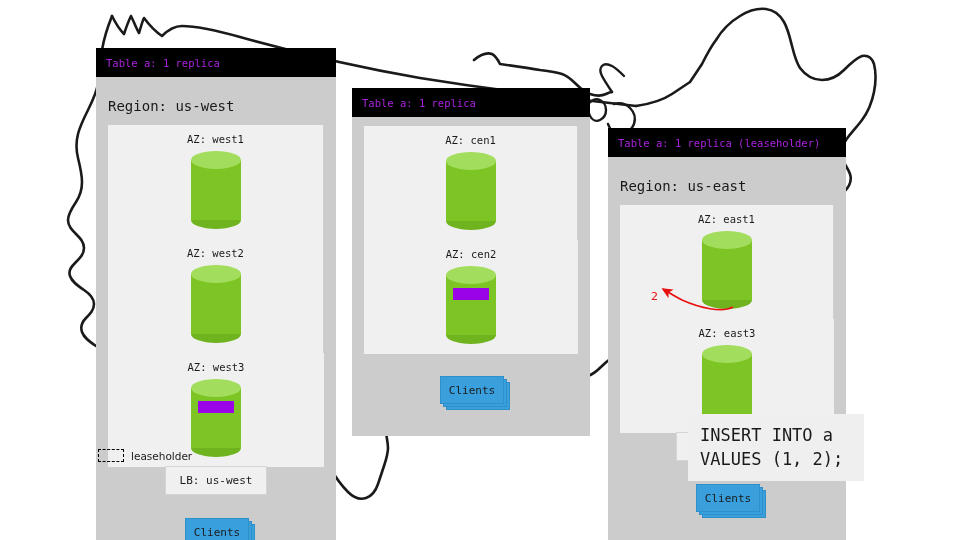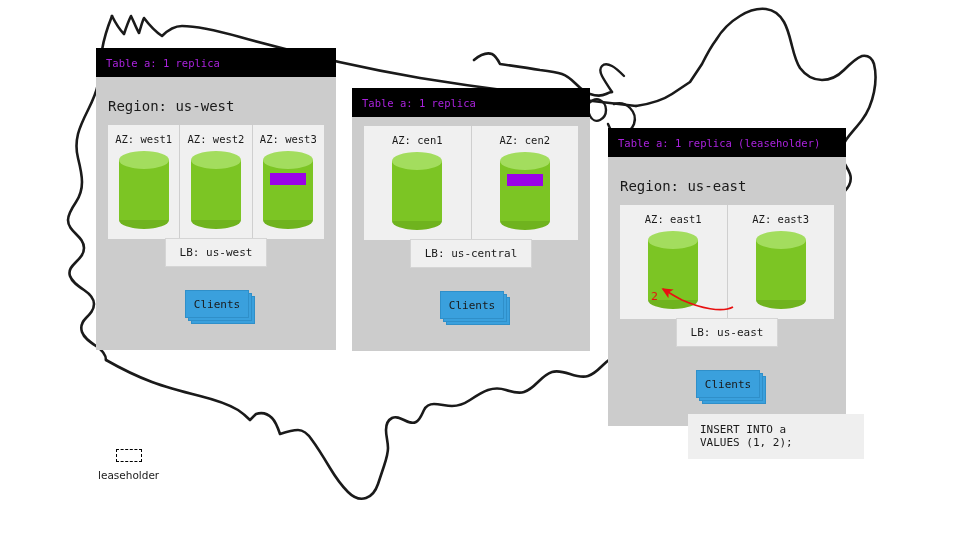--- a/index.html
+++ b/index.html
@@ -30,20 +30,21 @@
   .region-title{
     font-size:14px;color:#1a1a1a;
     padding:12px 0 11px 12px;
     letter-spacing:0px;
     white-space:nowrap;
   }
   .az-row{
     display:flex;
     background:#f0f0f0;
     margin:0 12px;
+    flex-direction:column;
   }
   .az{
     flex:1 1 0;
     position:relative;
     padding:8px 0 10px 0;
     text-align:center;
     border-right:1px solid #cfcfcf;
   }
   .az:last-child{border-right:none;}
   .az-label{
@@ -108,33 +109,32 @@
   .clients .c3{left:6px;top:6px;width:62px;height:26px;}
   .clients .c2{left:3px;top:3px;width:62px;height:26px;}
   .clients .c1{left:0;top:0;width:62px;height:26px;
     display:flex;align-items:center;justify-content:center;
     color:#1a1a1a;font-size:11px;}
 
   
   .sql-note{
     position:absolute;z-index:3;
     background:#efefef;
-    font-size:11px;color:#1a1a1a;
-    line-height:13px;
+    font-size:17px;color:#1a1a1a;
+    line-height:24px;
     padding:9px 12px 10px 12px;
     white-space:pre;
   }
 
   
   .legend{
     position:absolute;z-index:3;
-    display:flex;align-items:center;gap:7px;
+    display:flex;align-items:flex-end;gap:7px;
     font-size:10.5px;color:#1a1a1a;
     font-family:"DejaVu Sans","Liberation Sans",sans-serif;
-    flex-direction:column;
   }
   .legend .swatch{
     width:24px;height:11px;
     border:1.6px dashed #000;
     background:transparent;
     display:inline-block;
   }
 
   
   #arrows{position:absolute;left:0;top:0;width:960px;height:540px;z-index:6;pointer-events:none;}
@@ -283,23 +283,20 @@
         <div class="az">
           <span class="az-label">AZ: cen2</span>
           <div class="cyl">
             <div class="bottom"></div>
             <div class="body"></div>
             <div class="top"></div>
             <div class="replica"></div>
           </div>
         </div>
       </div>
-      <div class="lb-wrap">
-        <div class="lb">LB: us-central</div>
-      </div>
       <div class="clients-wrap">
         <div class="clients">
           <div class="card c3"></div>
           <div class="card c2"></div>
           <div class="card c1">Clients</div>
         </div>
       </div>
       <div style="height:26px"></div>
     </div>
   </div>

